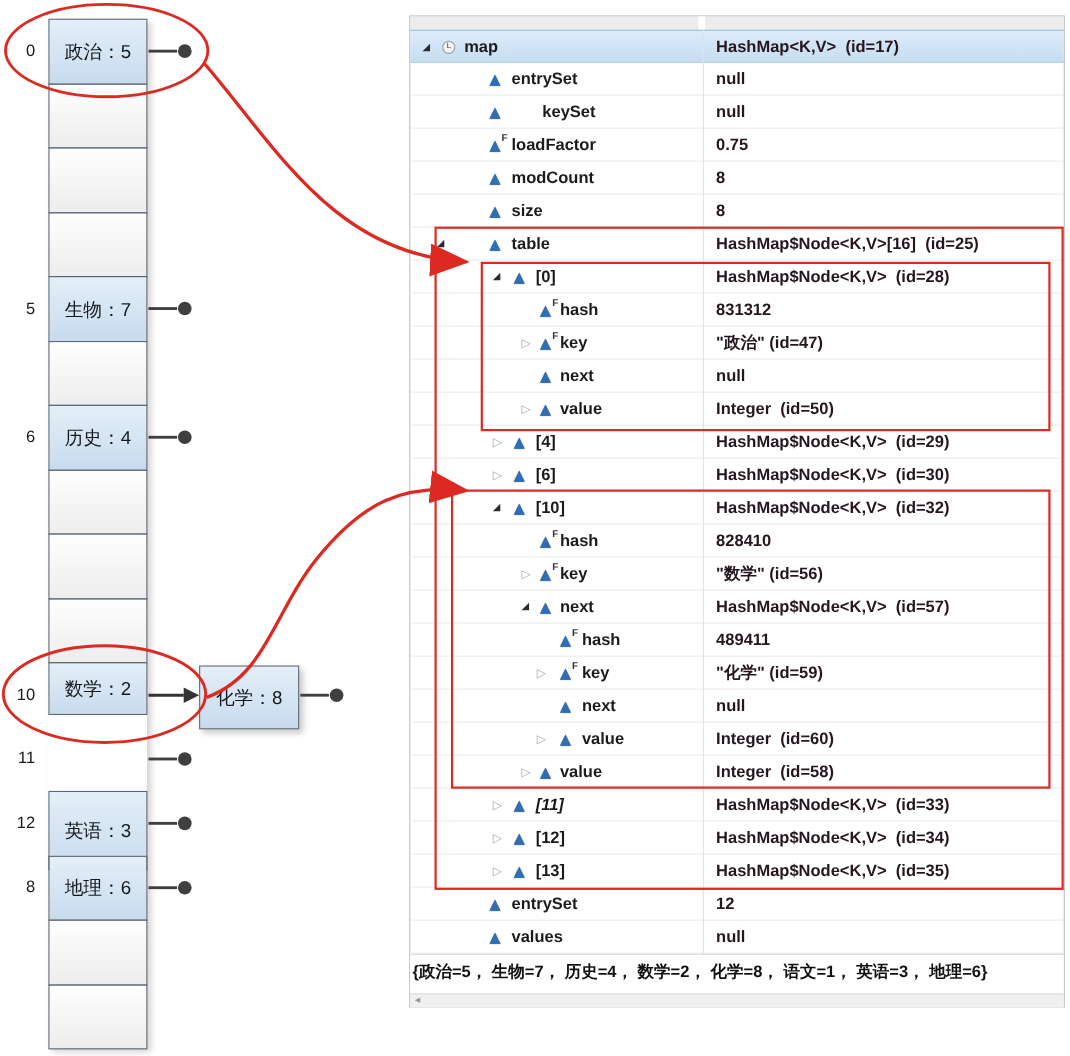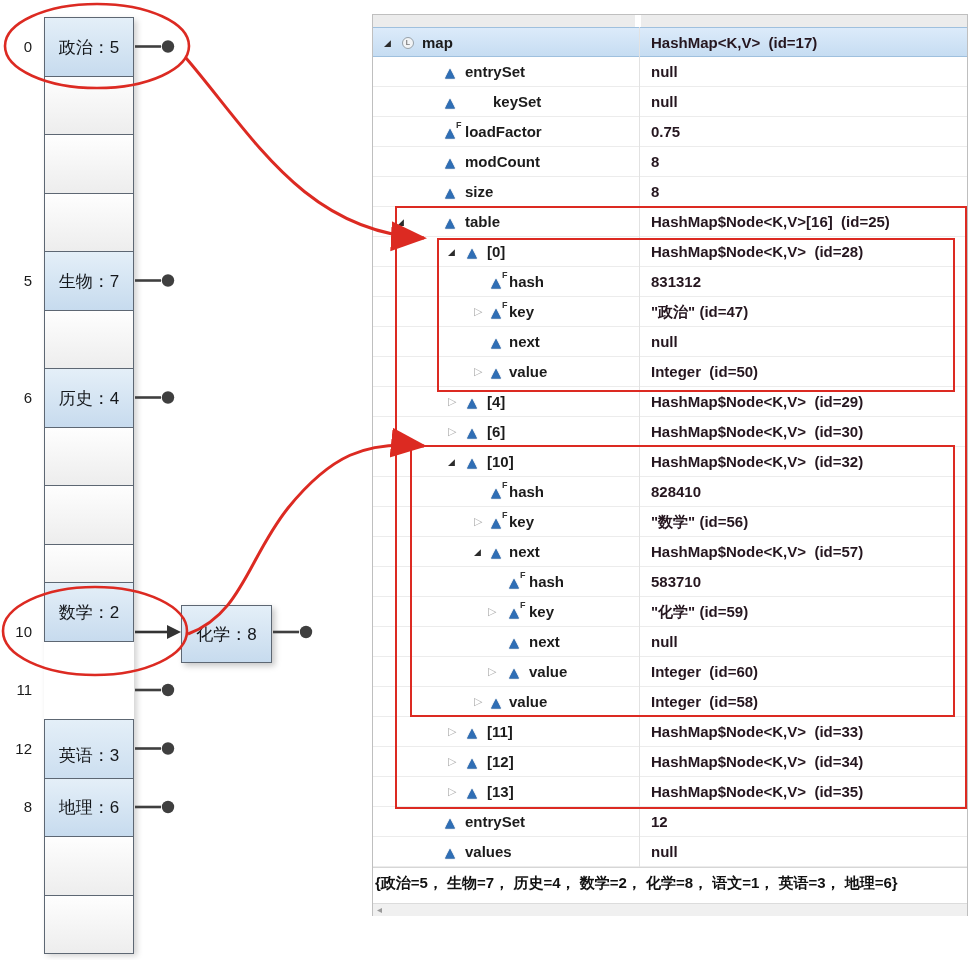--- a/index.html
+++ b/index.html
@@ -76,21 +76,21 @@
         <div class="cell filled" style="top: 234px; height: 60px;">
           <span class="cell-label">生物：7</span>
         </div>
         <div class="cell" style="top: 293px; height: 59px;"></div>
         <div class="cell filled" style="top: 351px; height: 60px;">
           <span class="cell-label">历史：4</span>
         </div>
         <div class="cell" style="top: 410px; height: 59px;"></div>
         <div class="cell" style="top: 468px; height: 60px;"></div>
         <div class="cell" style="top: 527px; height: 59px;"></div>
-        <div class="cell filled" style="top: 565px; height: 60px;">
+        <div class="cell filled" style="top: 585px; height: 48px;">
           <span class="cell-label">数学：2</span>
         </div>
         <div class="cell filled" style="top: 702px; height: 72px;">
           <span class="cell-label">英语：3</span>
         </div>
         <div class="cell filled" style="top: 761px; height: 59px;">
           <span class="cell-label">地理：6</span>
         </div>
         <div class="cell" style="top: 819px; height: 60px;"></div>
         <div class="cell" style="top: 878px; height: 59px;"></div>
@@ -216,21 +216,21 @@
         <div class="vrow">
           <span class="expander" style="left: 101px;">◢</span>
           <span class="tri-icon" style="left: 118px;">▲</span>
           <span class="vname" style="left: 136px;">next</span>
           <span class="vval">HashMap$Node&lt;K,V&gt;  (id=57)</span>
         </div>
         <div class="vrow">
           <span class="tri-icon" style="left: 136px;">▲</span>
           <span class="fmark" style="left: 147px;">F</span>
           <span class="vname" style="left: 156px;">hash</span>
-          <span class="vval">583710</span>
+          <span class="vval">489411</span>
         </div>
         <div class="vrow">
           <span class="expander closed" style="left: 115px;">▷</span>
           <span class="tri-icon" style="left: 136px;">▲</span>
           <span class="fmark" style="left: 147px;">F</span>
           <span class="vname" style="left: 156px;">key</span>
           <span class="vval">"化学" (id=59)</span>
         </div>
         <div class="vrow">
           <span class="tri-icon" style="left: 136px;">▲</span>
@@ -245,21 +245,21 @@
         </div>
         <div class="vrow">
           <span class="expander closed" style="left: 101px;">▷</span>
           <span class="tri-icon" style="left: 118px;">▲</span>
           <span class="vname" style="left: 136px;">value</span>
           <span class="vval">Integer  (id=58)</span>
         </div>
         <div class="vrow">
           <span class="expander closed" style="left: 75px;">▷</span>
           <span class="tri-icon" style="left: 94px;">▲</span>
-          <span class="vname" style="left: 114px;">[11]</span>
+          <span class="vname" style="left: 114px; font-style: italic;">[11]</span>
           <span class="vval">HashMap$Node&lt;K,V&gt;  (id=33)</span>
         </div>
         <div class="vrow">
           <span class="expander closed" style="left: 75px;">▷</span>
           <span class="tri-icon" style="left: 94px;">▲</span>
           <span class="vname" style="left: 114px;">[12]</span>
           <span class="vval">HashMap$Node&lt;K,V&gt;  (id=34)</span>
         </div>
         <div class="vrow">
           <span class="expander closed" style="left: 75px;">▷</span>

